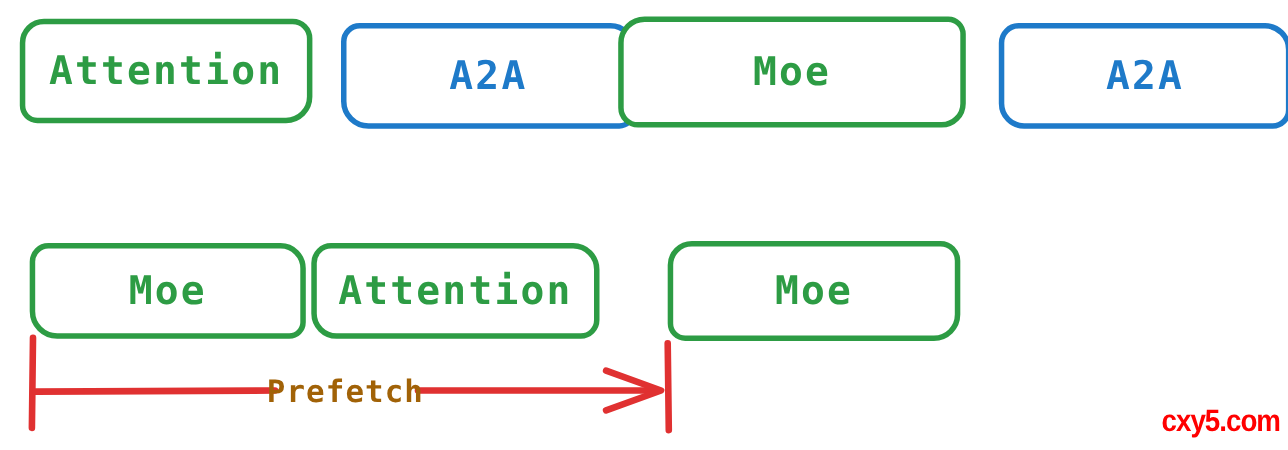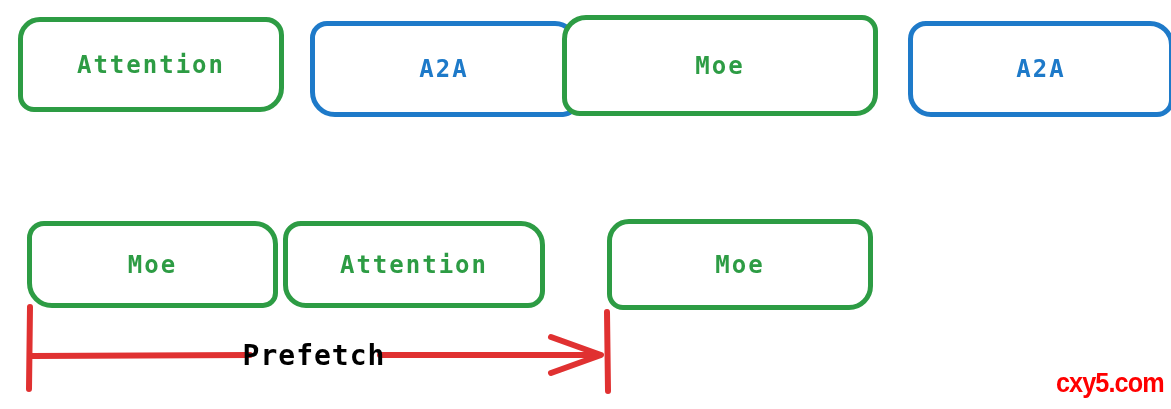--- a/index.html
+++ b/index.html
@@ -8,21 +8,21 @@
     width:1171px;height:409px;
     background:#ffffff;
     overflow:hidden;
     font-family:"DejaVu Sans Mono","Liberation Mono",monospace;
   }
   .box{
     position:absolute;
     box-sizing:border-box;
     display:flex;align-items:center;justify-content:center;
     background:#ffffff;
-    font-size:24px;
+    font-size:36px;
     letter-spacing:2px;
     font-weight:bold;
   }
   .box.green{
     border:5px solid #2d9c44;
     color:#2d9c44;
   }
   .box.blue{
     border:5px solid #1e7ac9;
     color:#1e7ac9;
@@ -34,21 +34,21 @@
   .r3{border-radius:24px 16px 22px 18px;}
   .r4{border-radius:18px 24px 17px 23px;}
   #arrow-layer{
     position:absolute;left:0;top:0;width:1171px;height:409px;
     pointer-events:none;
   }
   #prefetch-label{
     position:absolute;
     left:244px;top:337px;width:140px;height:36px;
     display:flex;align-items:center;justify-content:center;
-    color:#000000;
+    color:#a16207;
     font-size:28px;
     font-weight:bold;
     letter-spacing:1px;
   }
   #watermark{
     position:absolute;
     right:7px;top:367px;
     color:#ff0000;
     font-family:"Liberation Sans","DejaVu Sans",sans-serif;
     font-weight:800;

